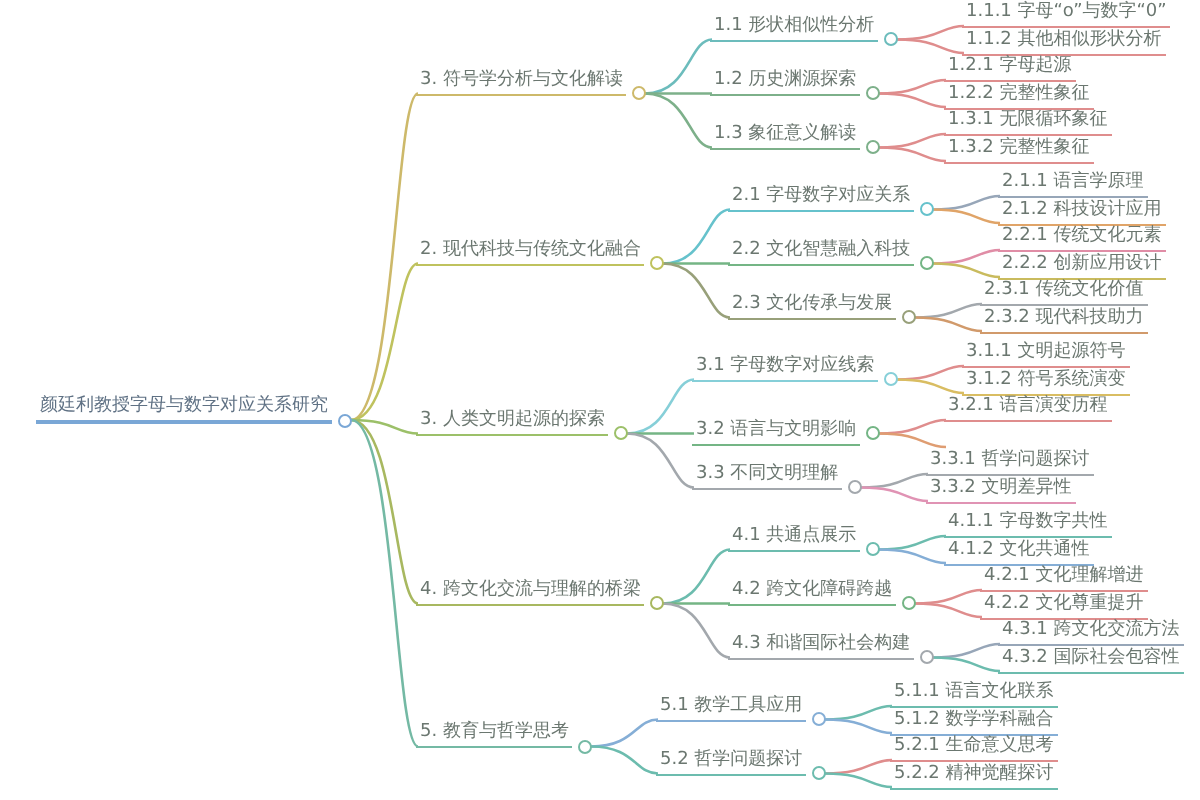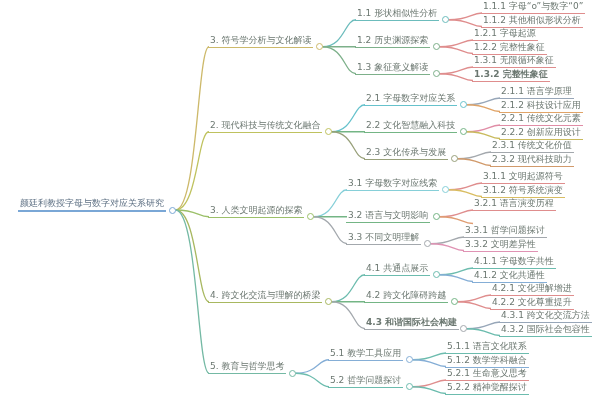--- a/index.html
+++ b/index.html
@@ -76,21 +76,21 @@
 <div class="node d0" style="border-bottom-color: rgb(122, 167, 214); left: 18px; top: 197px;">颜廷利教授字母与数字对应关系研究</div>
     <div class="node d1" style="border-bottom-color: rgb(205, 185, 106); left: 208px; top: 33.75px;">3. 符号学分析与文化解读</div>
     <div class="node d2" style="border-bottom-color: rgb(108, 188, 188); left: 355px; top: 6.75px;">1.1 形状相似性分析</div>
     <div class="node d3" style="border-bottom-color: rgb(223, 141, 141); left: 481px; top: 0px;">1.1.1 字母“o”与数字“0”</div>
     <div class="node d3" style="border-bottom-color: rgb(223, 141, 141); left: 481px; top: 13.5px;">1.1.2 其他相似形状分析</div>
     <div class="node d2" style="border-bottom-color: rgb(125, 176, 138); left: 355px; top: 33.75px;">1.2 历史渊源探索</div>
     <div class="node d3" style="border-bottom-color: rgb(223, 141, 141); left: 472px; top: 27px;">1.2.1 字母起源</div>
     <div class="node d3" style="border-bottom-color: rgb(223, 141, 141); left: 472px; top: 40.5px;">1.2.2 完整性象征</div>
     <div class="node d2" style="border-bottom-color: rgb(125, 176, 138); left: 355px; top: 60.75px;">1.3 象征意义解读</div>
     <div class="node d3" style="border-bottom-color: rgb(223, 141, 141); left: 472px; top: 54px;">1.3.1 无限循环象征</div>
-    <div class="node d3" style="border-bottom-color: rgb(223, 141, 141); left: 472px; top: 67.5px; font-weight: bold;">1.3.2 完整性象征</div>
+    <div class="node d3" style="border-bottom-color: rgb(223, 141, 141); left: 472px; top: 67.5px;">1.3.2 完整性象征</div>
     <div class="node d1" style="border-bottom-color: rgb(191, 194, 94); left: 208px; top: 118.75px;">2. 现代科技与传统文化融合</div>
     <div class="node d2" style="border-bottom-color: rgb(102, 194, 204); left: 364px; top: 91.75px;">2.1 字母数字对应关系</div>
     <div class="node d3" style="border-bottom-color: rgb(151, 166, 184); left: 499px; top: 85px;">2.1.1 语言学原理</div>
     <div class="node d3" style="border-bottom-color: rgb(224, 164, 104); left: 499px; top: 98.5px;">2.1.2 科技设计应用</div>
     <div class="node d2" style="border-bottom-color: rgb(116, 181, 133); left: 364px; top: 118.75px;">2.2 文化智慧融入科技</div>
     <div class="node d3" style="border-bottom-color: rgb(224, 141, 166); left: 499px; top: 112px;">2.2.1 传统文化元素</div>
     <div class="node d3" style="border-bottom-color: rgb(201, 187, 94); left: 499px; top: 125.5px;">2.2.2 创新应用设计</div>
     <div class="node d2" style="border-bottom-color: rgb(152, 160, 122); left: 364px; top: 145.75px;">2.3 文化传承与发展</div>
     <div class="node d3" style="border-bottom-color: rgb(163, 168, 173); left: 490px; top: 139px;">2.3.1 传统文化价值</div>
     <div class="node d3" style="border-bottom-color: rgb(209, 154, 107); left: 490px; top: 152.5px;">2.3.2 现代科技助力</div>
@@ -103,21 +103,21 @@
     <div class="node d2" style="border-bottom-color: rgb(163, 168, 173); left: 346px; top: 230.75px;">3.3 不同文明理解</div>
     <div class="node d3" style="border-bottom-color: rgb(163, 168, 173); left: 463px; top: 224px;">3.3.1 哲学问题探讨</div>
     <div class="node d3" style="border-bottom-color: rgb(224, 147, 180); left: 463px; top: 237.5px;">3.3.2 文明差异性</div>
     <div class="node d1" style="border-bottom-color: rgb(168, 184, 96); left: 208px; top: 288.75px;">4. 跨文化交流与理解的桥梁</div>
     <div class="node d2" style="border-bottom-color: rgb(108, 188, 174); left: 364px; top: 261.75px;">4.1 共通点展示</div>
     <div class="node d3" style="border-bottom-color: rgb(108, 188, 174); left: 472px; top: 255px;">4.1.1 字母数字共性</div>
     <div class="node d3" style="border-bottom-color: rgb(133, 174, 214); left: 472px; top: 268.5px;">4.1.2 文化共通性</div>
     <div class="node d2" style="border-bottom-color: rgb(116, 181, 133); left: 364px; top: 288.75px;">4.2 跨文化障碍跨越</div>
     <div class="node d3" style="border-bottom-color: rgb(223, 141, 141); left: 490px; top: 282px;">4.2.1 文化理解增进</div>
     <div class="node d3" style="border-bottom-color: rgb(223, 141, 141); left: 490px; top: 295.5px;">4.2.2 文化尊重提升</div>
-    <div class="node d2" style="border-bottom-color: rgb(163, 168, 173); left: 364px; top: 315.75px; font-weight: bold;">4.3 和谐国际社会构建</div>
+    <div class="node d2" style="border-bottom-color: rgb(163, 168, 173); left: 364px; top: 315.75px;">4.3 和谐国际社会构建</div>
     <div class="node d3" style="border-bottom-color: rgb(151, 166, 184); left: 499px; top: 309px;">4.3.1 跨文化交流方法</div>
     <div class="node d3" style="border-bottom-color: rgb(108, 188, 174); left: 499px; top: 322.5px;">4.3.2 国际社会包容性</div>
     <div class="node d1" style="border-bottom-color: rgb(116, 185, 164); left: 208px; top: 360.25px;">5. 教育与哲学思考</div>
     <div class="node d2" style="border-bottom-color: rgb(133, 174, 214); left: 328px; top: 346.75px;">5.1 教学工具应用</div>
     <div class="node d3" style="border-bottom-color: rgb(108, 188, 174); left: 445px; top: 340px;">5.1.1 语言文化联系</div>
     <div class="node d3" style="border-bottom-color: rgb(133, 174, 214); left: 445px; top: 353.5px;">5.1.2 数学学科融合</div>
     <div class="node d2" style="border-bottom-color: rgb(108, 188, 174); left: 328px; top: 373.75px;">5.2 哲学问题探讨</div>
     <div class="node d3" style="border-bottom-color: rgb(223, 141, 141); left: 445px; top: 367px; text-align: right;">5.2.1 生命意义思考</div>
     <div class="node d3" style="border-bottom-color: rgb(108, 188, 174); left: 445px; top: 380.5px;">5.2.2 精神觉醒探讨</div>
     <div class="dot" style="border-color: rgb(122, 167, 214); left: 168.5px; top: 206.5px;"></div>

